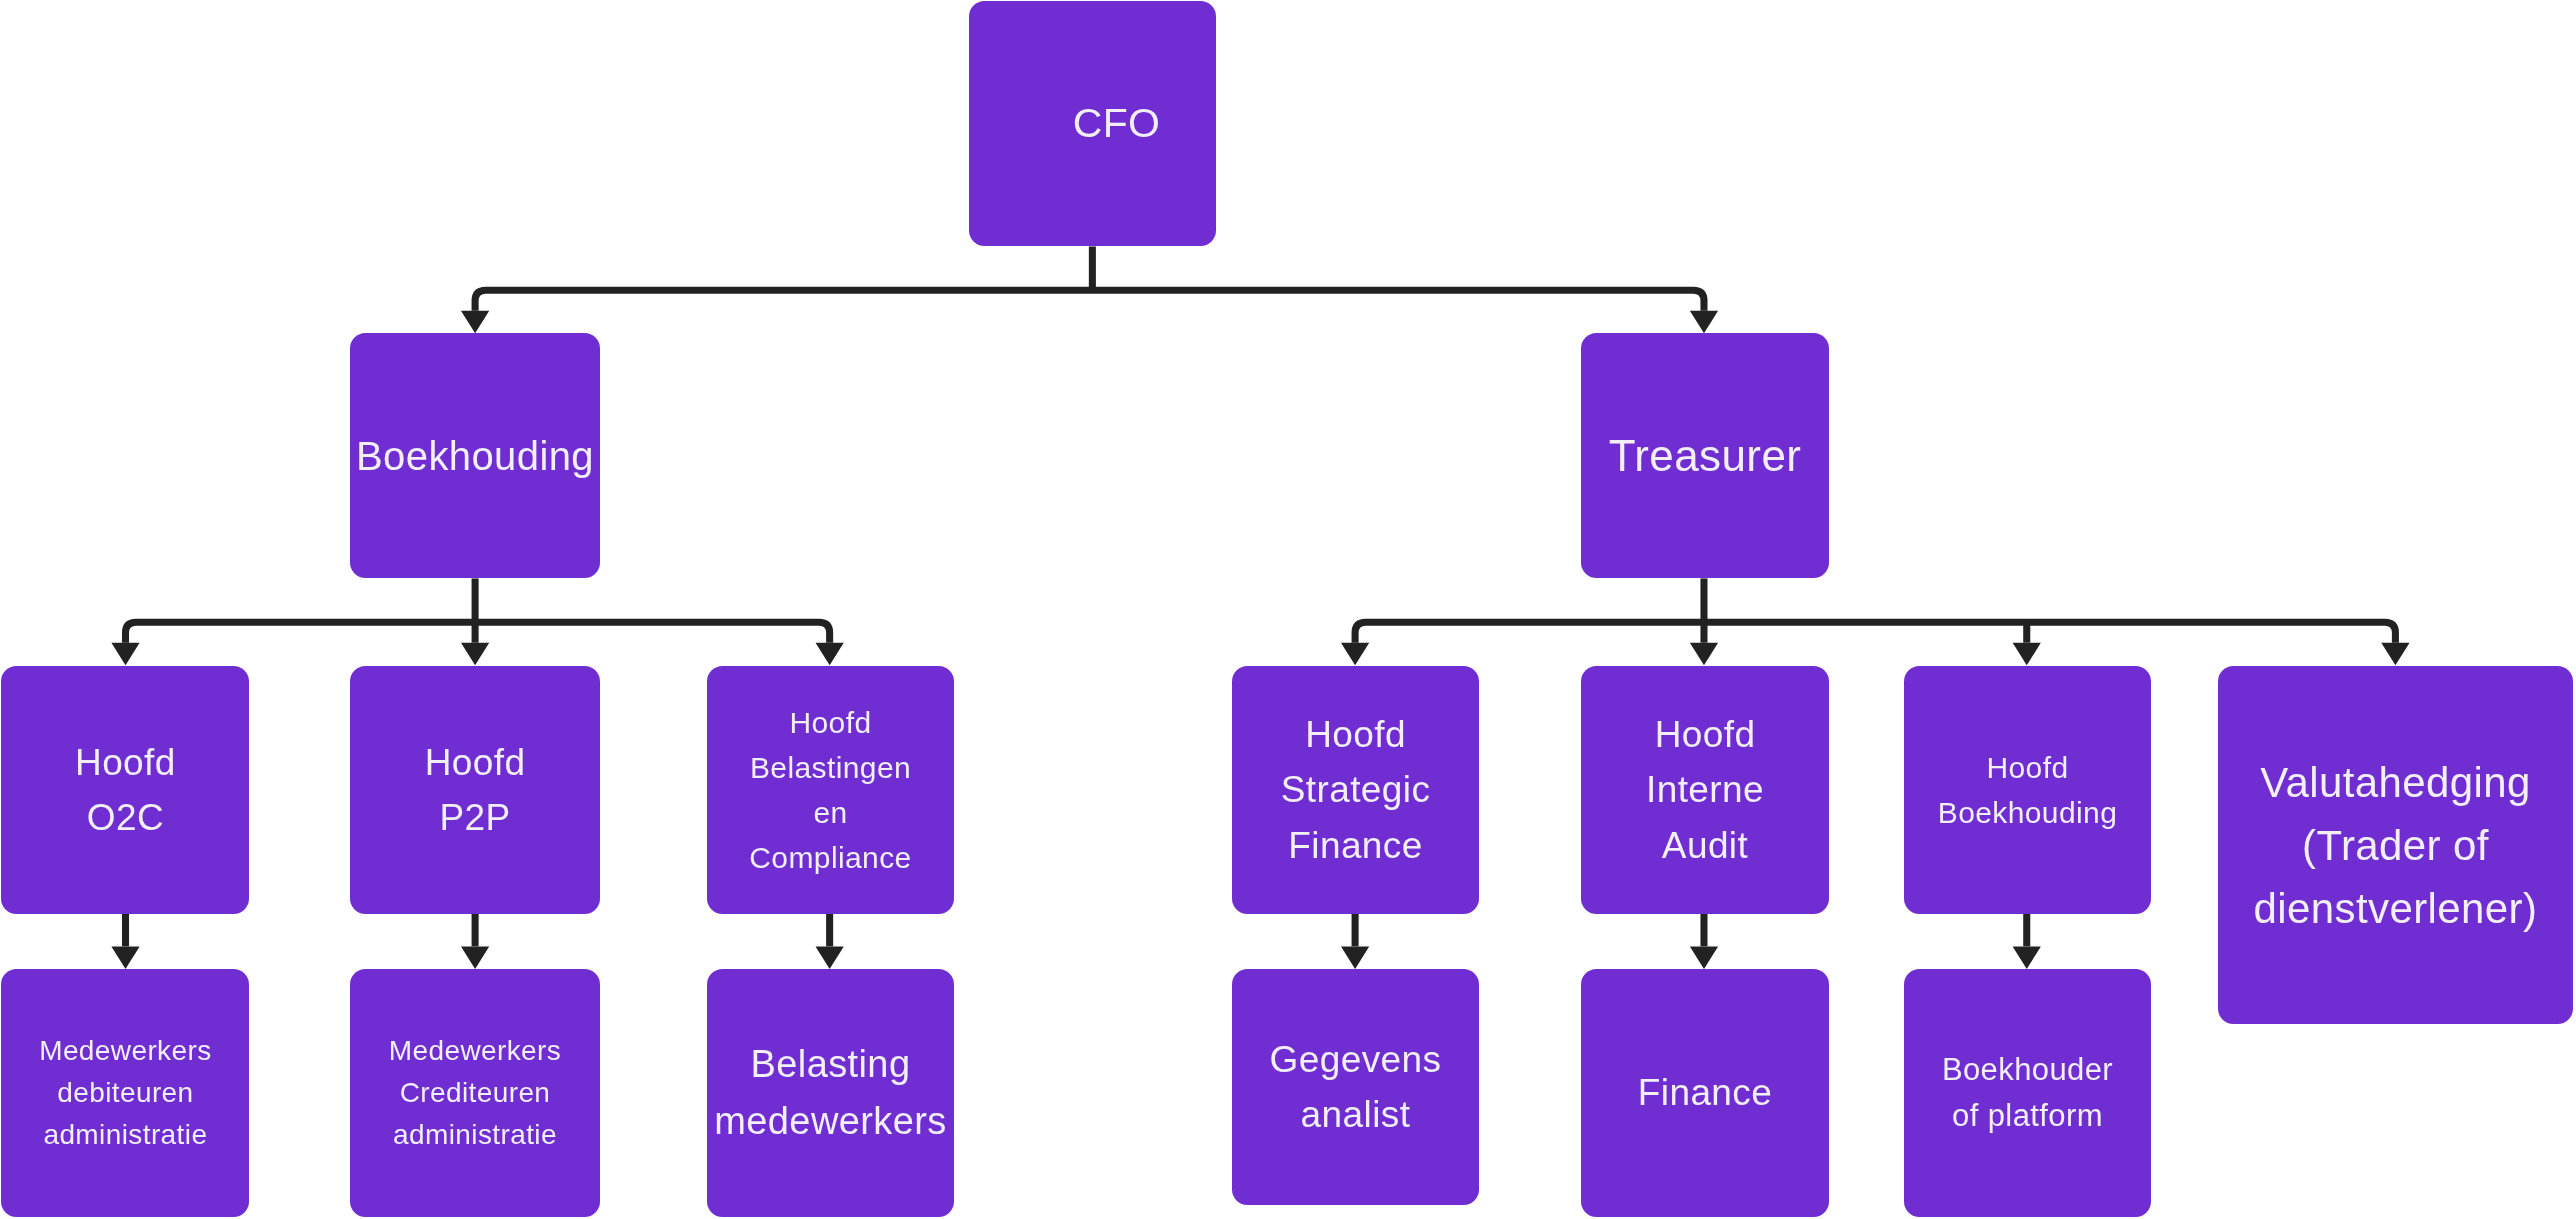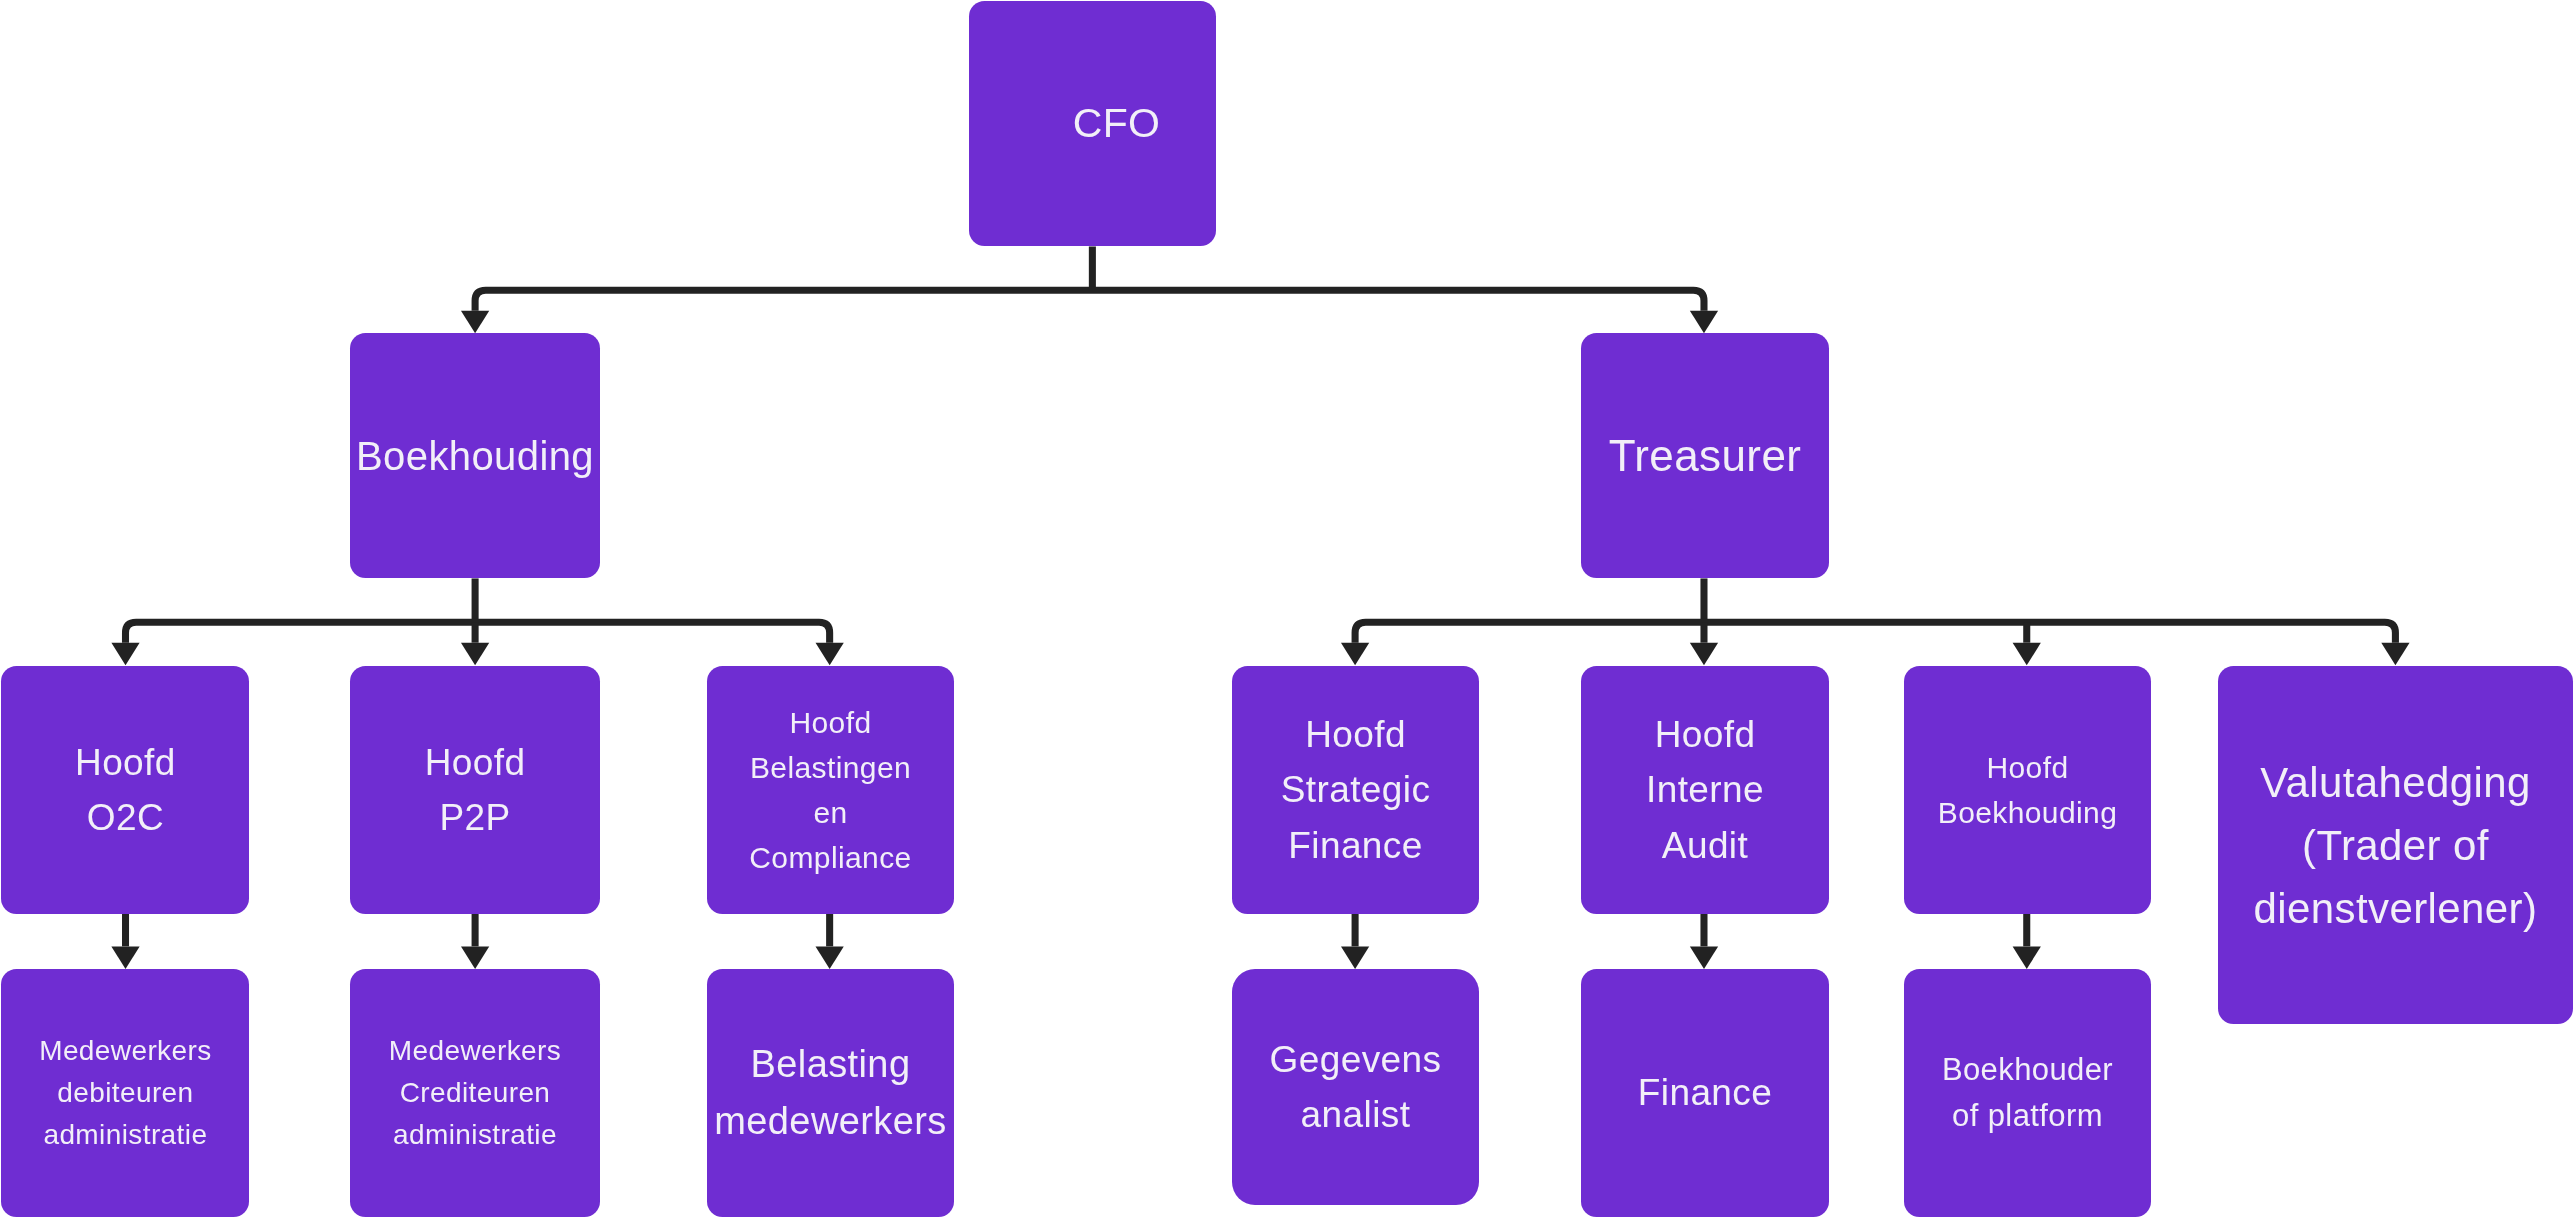--- a/index.html
+++ b/index.html
@@ -115,20 +115,20 @@
 dienstverlener)</div>
 
   <div class="node" style="left:1.4px; top:969px; width:248px; height:248px; font-size:28px;">Medewerkers
 debiteuren
 administratie</div>
   <div class="node" style="left:350px; top:969px; width:250px; height:248px; font-size:28px;">Medewerkers
 Crediteuren
 administratie</div>
   <div class="node" style="left:707px; top:969px; width:247px; height:248px; font-size:38px;">Belasting
 medewerkers</div>
-  <div class="node" style="left:1232px; top:969px; width:247px; height:236px; font-size:37px;border-radius:23px;">Gegevens
+  <div class="node" style="left:1232px; top:969px; width:247px; height:236px; font-size:37px;">Gegevens
 analist</div>
   <div class="node" style="left:1581px; top:969px; width:248px; height:248px; font-size:37px;">Finance</div>
   <div class="node" style="left:1904px; top:969px; width:247px; height:248px; font-size:31px;">Boekhouder
 of platform</div>
 
 </div>
 
 
 </body></html>

